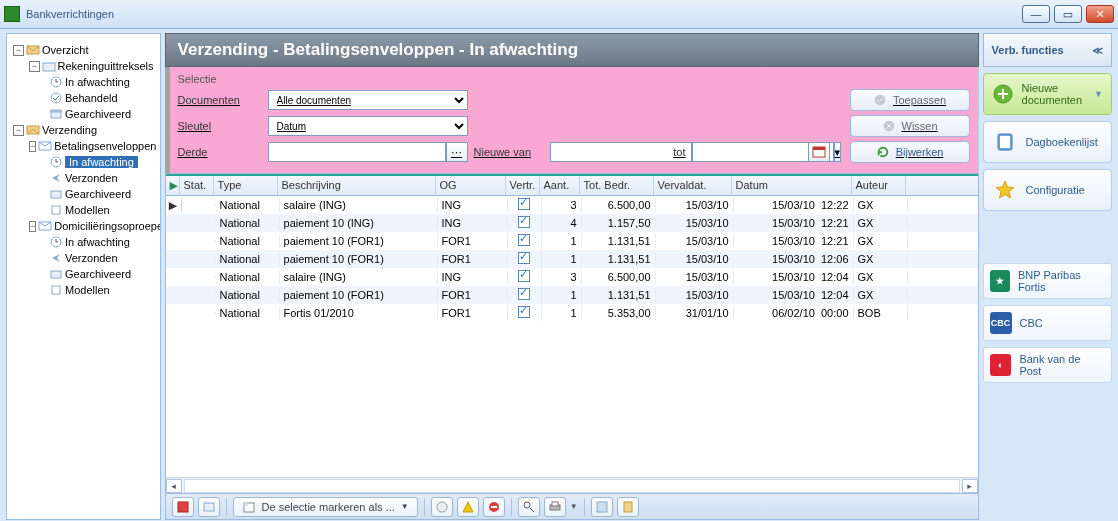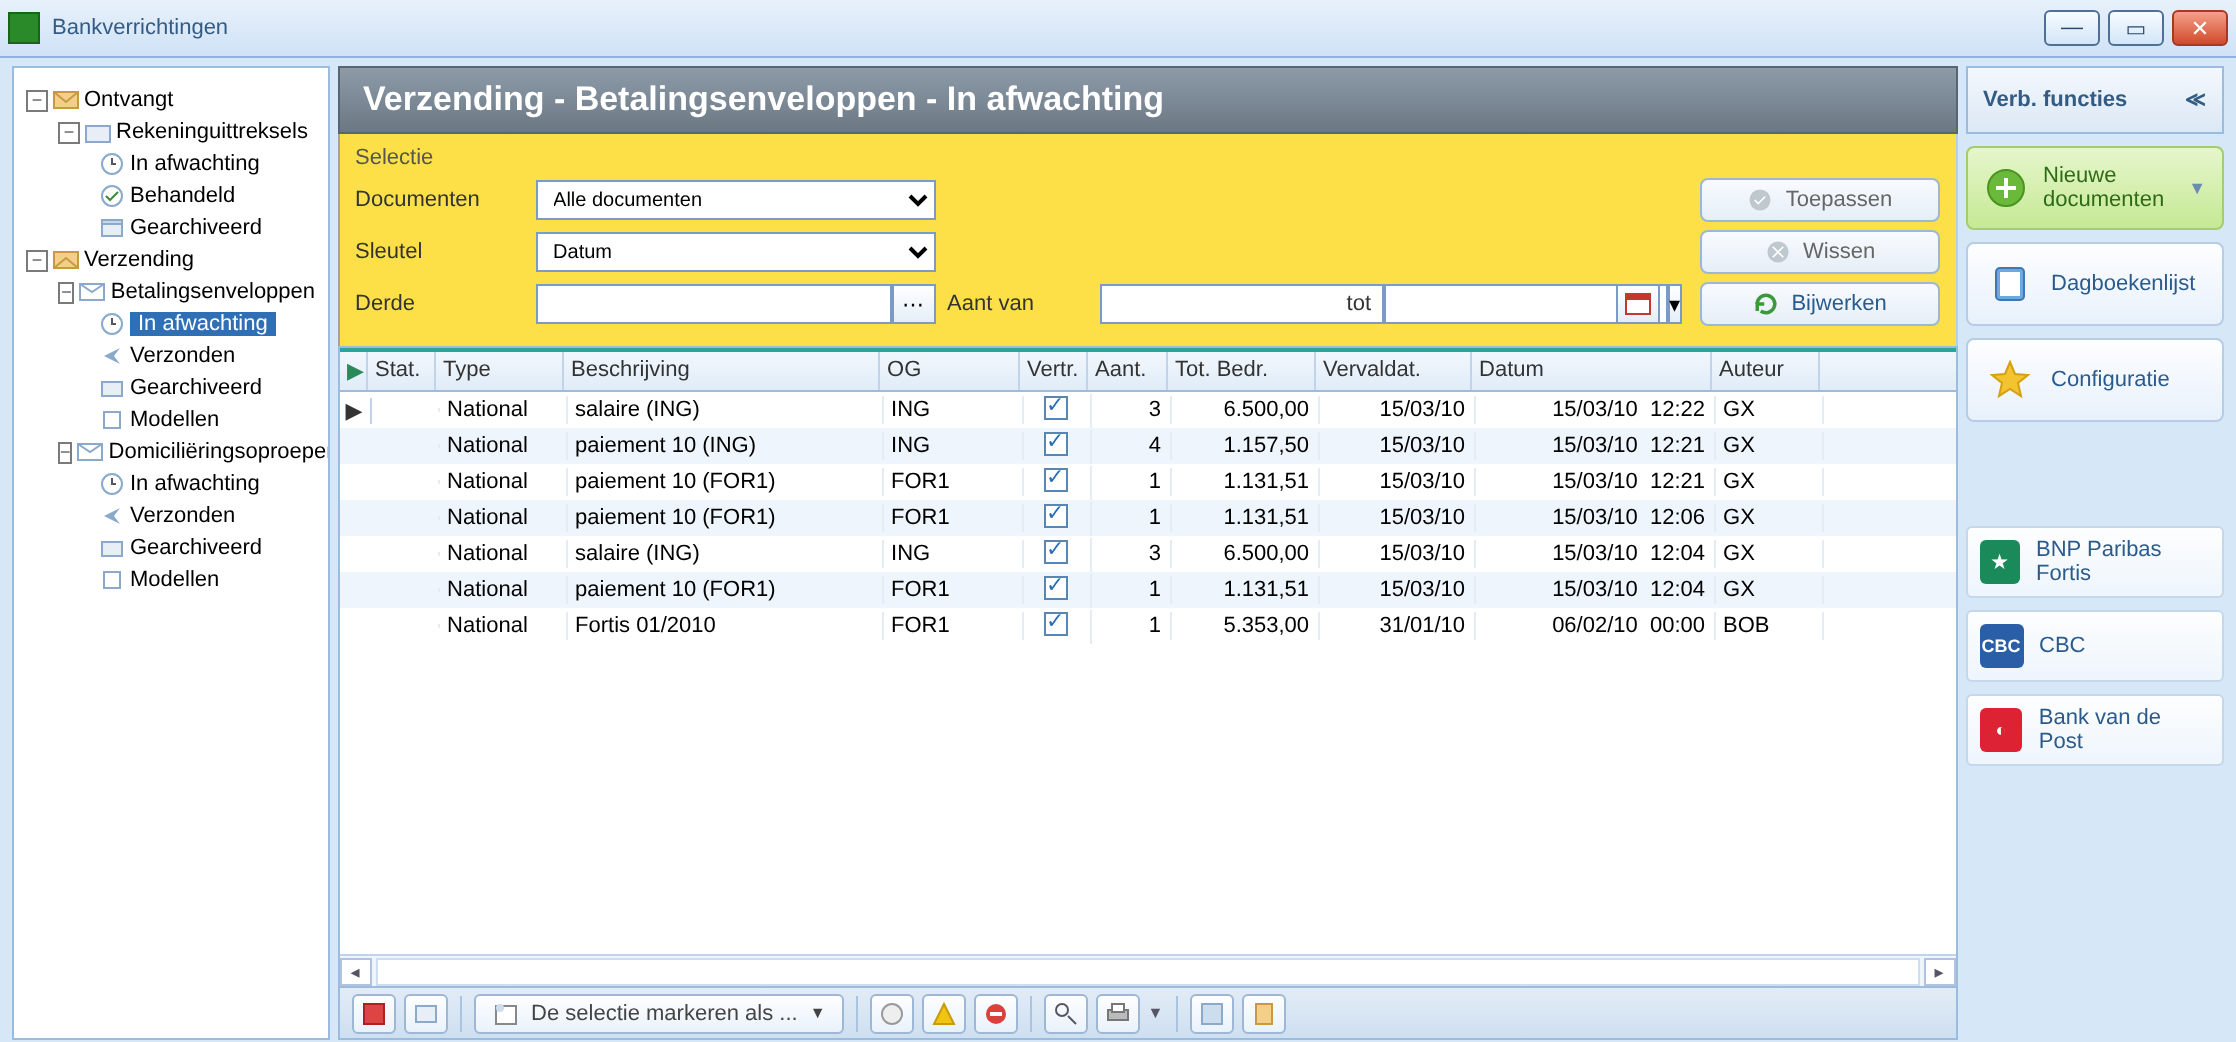--- a/index.html
+++ b/index.html
@@ -77,29 +77,29 @@
 .header-band {
   height:34px;
   background:linear-gradient(#8d9aa8,#6b7884);
   color:#fff;
   display:flex;align-items:center;
   padding:0 12px;
   font-size:17px; font-weight:bold;
   border:1px solid #5a6572;
 }
 .filter-box {
-  background:#fde047;
-  border-left:1px solid #a3a3a3;border-right:1px solid #b9cfe6;
+  background:#f9a8d4;
+  border-left:5px solid #a3a3a3;border-right:1px solid #b9cfe6;
   padding:6px 8px 10px;
 }
 .filter-title { color:#555; font-size:11px; margin-bottom:4px; }
 .filter-grid {
   display:grid;
   grid-template-columns: 84px 200px 70px 110px 20px 110px 30px 1fr 120px;
-  gap:4px 6px; align-items:center;
+  gap:4px 6px; align-items:center;text-decoration:underline;
 }
 .filter-label { color:#333; }
 select, input[type=text] {
   border:1px solid #7a9cc4; background:#fff; height:20px; font-size:10px; padding:0 4px;
 }
 .dotbtn {
   width:22px;height:20px;border:1px solid #7a9cc4;background:linear-gradient(#fff,#e4eef8);
   display:inline-flex;align-items:center;justify-content:center;font-size:11px;
 }
 .pill-btn {
@@ -238,21 +238,21 @@
   <div class="tree-panel">
     <div class="tree-node">
       <div class="tree-row">
         <span class="tog">−</span>
         <span class="iconbox">
             <svg width="14" height="12">
               <rect x="1" y="2" width="12" height="8" fill="#f2d089" stroke="#c79a3f"></rect>
               <path d="M1 2 L7 7 L13 2" fill="none" stroke="#c79a3f"></path>
             </svg>
           </span>
-        <span class="lbl">Ontvangt</span>
+        <span class="lbl">Overzicht</span>
       </div>
       <div class="tree-children">
         <div class="tree-row">
           <span class="tog">−</span>
           <span class="iconbox">
               <svg width="14" height="12">
                 <rect x="1" y="3" width="12" height="8" fill="#e7eef6" stroke="#8aa9cb"></rect>
               </svg>
             </span>
           <span class="lbl">Rekeninguittreksels</span>
@@ -432,21 +432,21 @@
               <path d="M5 5 L11 11 M11 5 L5 11" stroke="#fff"></path>
             </svg>
             <span>Wissen</span>
           </div>
 
         <div class="filter-label">Derde</div>
         <div style="display:flex">
             <input type="text" style="flex: 1 1 0%;">
             <span class="dotbtn">⋯</span>
           </div>
-        <div class="filter-label">Aant van</div>
+        <div class="filter-label">Nieuwe van</div>
         <div style="display:flex">
             <input type="text" style="flex: 1 1 0%;">
             <span class="dotbtn">▾</span>
           </div>
         <div class="filter-label" style="text-align:right">tot</div>
         <div style="display:flex">
             <input type="text" style="flex: 1 1 0%;">
             <span class="dotbtn">▾</span>
           </div>
         <div><span class="dotbtn">

